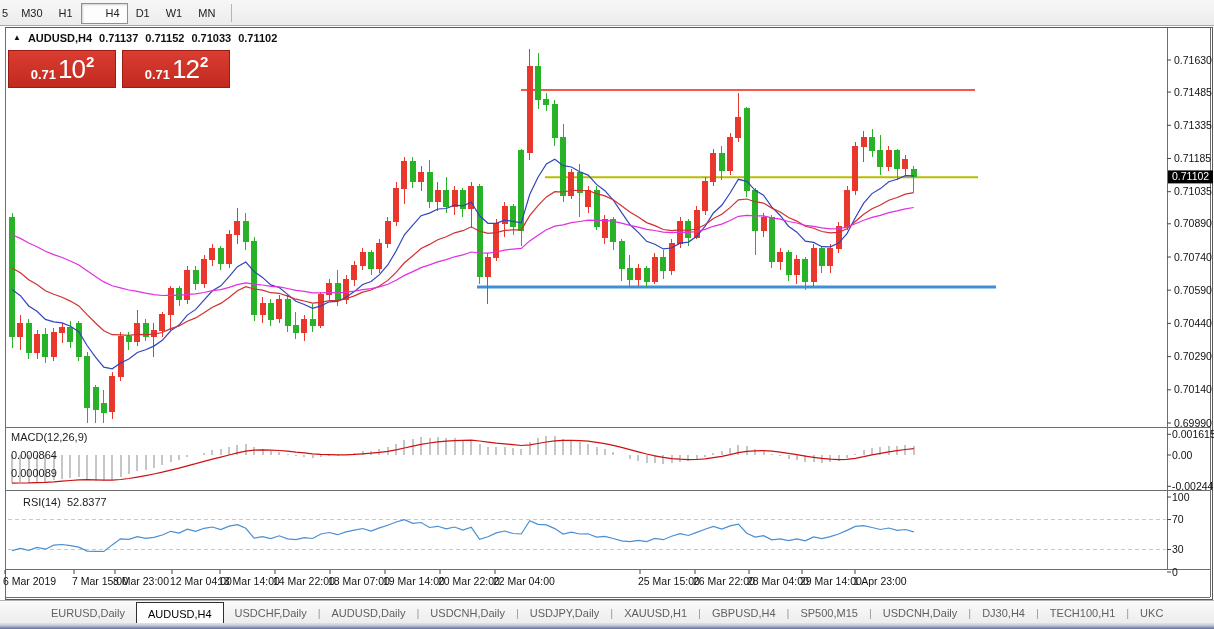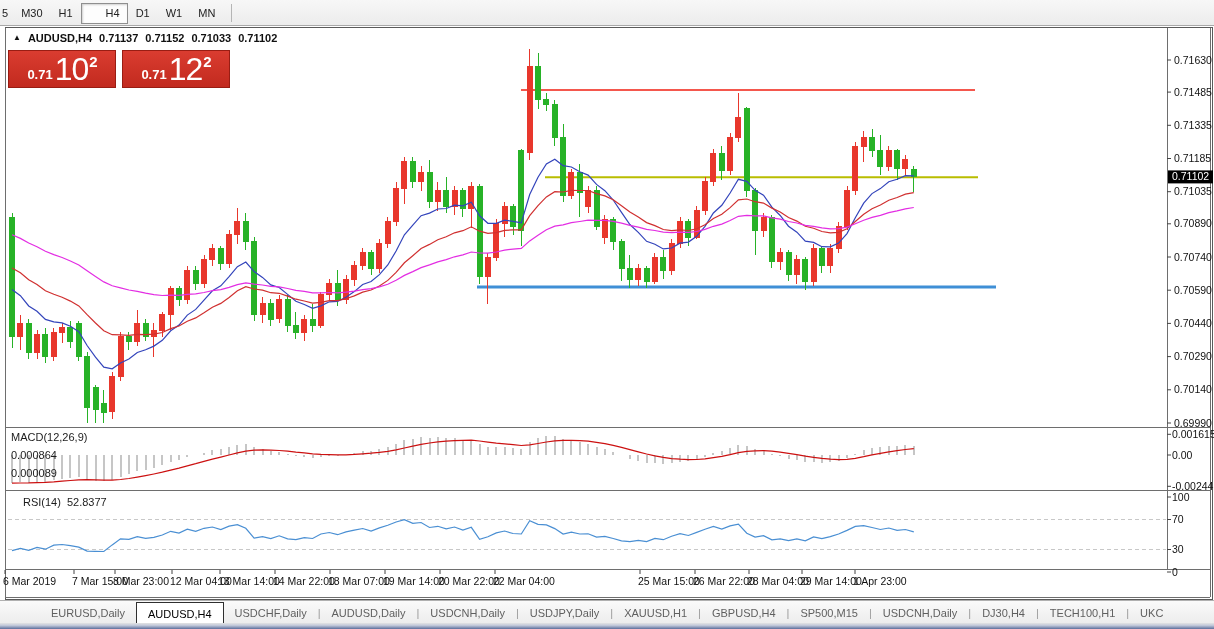--- a/index.html
+++ b/index.html
@@ -37,21 +37,21 @@
   #buybtn{width:52px;border-left:none;}
   .spin{width:18px;box-sizing:border-box;border:1px solid #9aa0a6;background:linear-gradient(#fbfbfb,#dfdfdf);
     color:#3a66a0;font-size:7px;display:flex;align-items:center;justify-content:center;cursor:pointer;}
   #vol{width:66px;box-sizing:border-box;border:1px solid #9aa0a6;border-left:none;border-right:none;
     text-align:right;font-size:13px;padding:0 5px 0 0;font-family:"Liberation Sans",sans-serif;outline:none;}
   #ocrow2{display:flex;margin-top:3px;gap:3px;justify-content:space-between;}
   .pricebox{width:108px;height:38px;color:#fff;cursor:pointer;
     background:linear-gradient(#da3c30,#c22a1f);border:1px solid #991d13;box-sizing:border-box;
     display:flex;align-items:center;justify-content:center;}
   .pb-small{font-size:13px;font-weight:700;margin-right:2px;position:relative;top:5px;}
-  .pb-big{font-size:32px;font-weight:400;letter-spacing:-1px;}
+  .pb-big{font-size:26px;font-weight:400;letter-spacing:-1px;}
   .pb-sup{font-size:15px;font-weight:700;position:relative;top:-8px;left:1px;}
 
   
   .indlabel{position:absolute;font-size:11px;color:#1c1c1c;display:flex;gap:6px;white-space:nowrap;}
 
   
   #tabbar{position:absolute;left:0;top:600px;width:1214px;height:23px;
     background:linear-gradient(#fafafa,#ececec);border-top:1px solid #b0b0b0;
     display:flex;align-items:stretch;font-size:11px;color:#5f5f5f;padding-left:40px;}
   .tab{display:flex;align-items:center;padding:0 11px;cursor:pointer;white-space:nowrap;}

